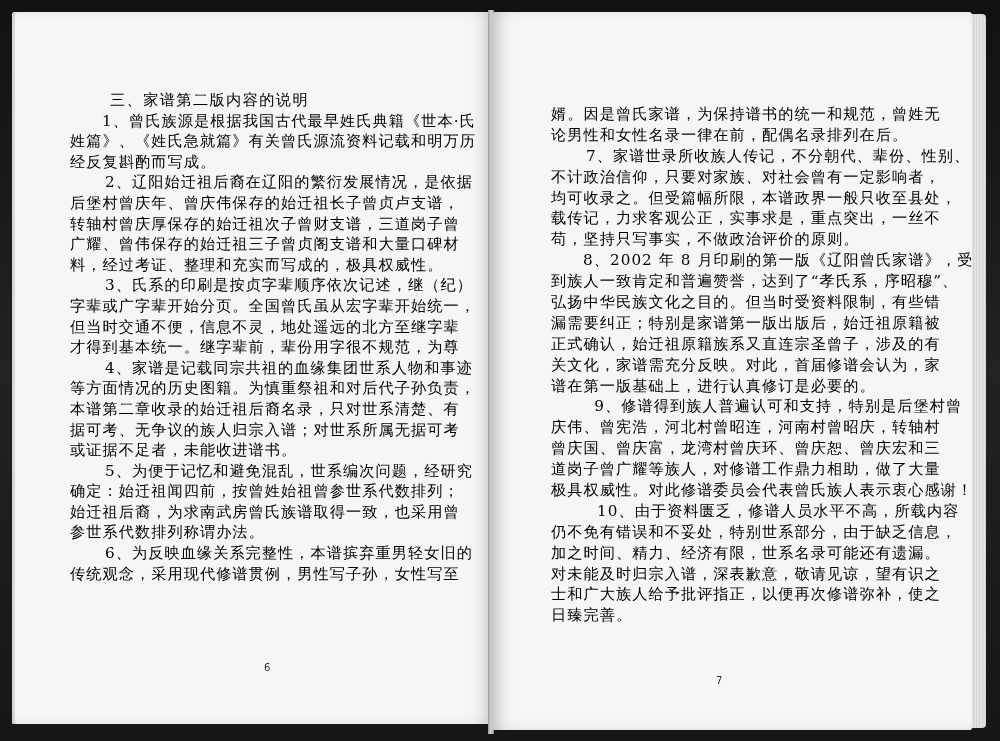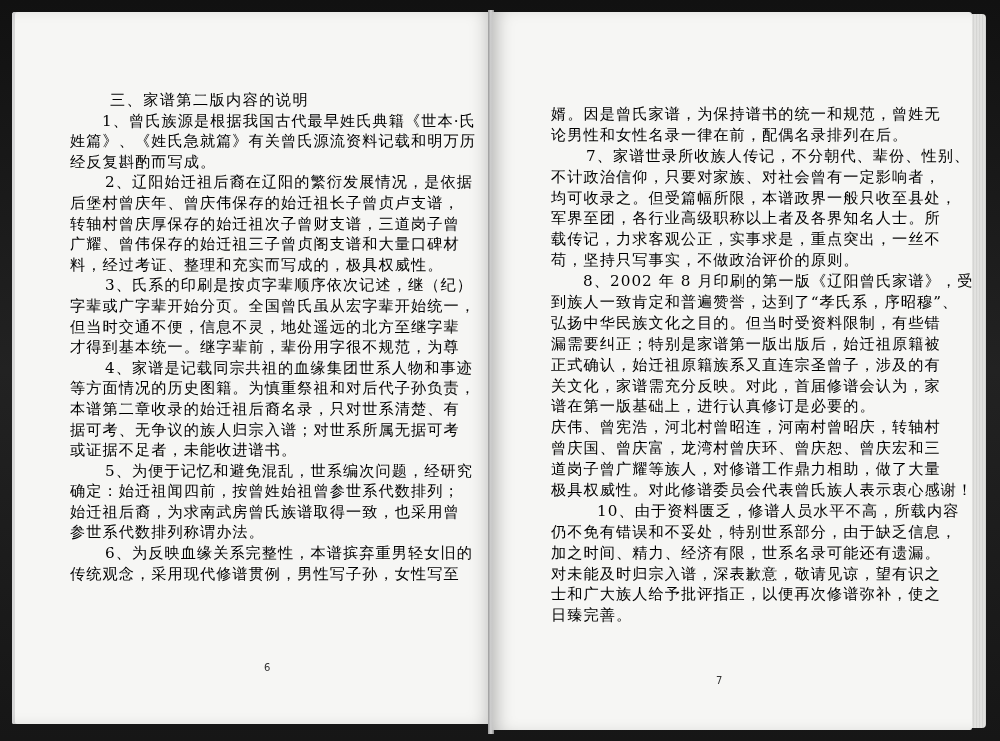--- a/index.html
+++ b/index.html
@@ -97,30 +97,30 @@
     </div>
 </div>
 
 <div class="text-block right-text">
   <div id="right-lines">
       <span class="line">婿。因是曾氏家谱，为保持谱书的统一和规范，曾姓无</span>
       <span class="line">论男性和女性名录一律在前，配偶名录排列在后。</span>
       <span class="line indent">7、家谱世录所收族人传记，不分朝代、辈份、性别、</span>
       <span class="line">不计政治信仰，只要对家族、对社会曾有一定影响者，</span>
       <span class="line">均可收录之。但受篇幅所限，本谱政界一般只收至县处，</span>
-      <span class="line">军界至团，各行业高级职称以上者及各界知名人士。所</span>
       <span class="line">载传记，力求客观公正，实事求是，重点突出，一丝不</span>
       <span class="line">苟，坚持只写事实，不做政治评价的原则。</span>
       <span class="line indent">8、2002 年 8 月印刷的第一版《辽阳曾氏家谱》，受</span>
       <span class="line">到族人一致肯定和普遍赞誉，达到了“孝氏系，序昭穆”、</span>
       <span class="line">弘扬中华民族文化之目的。但当时受资料限制，有些错</span>
       <span class="line">漏需要纠正；特别是家谱第一版出版后，始迁祖原籍被</span>
       <span class="line">正式确认，始迁祖原籍族系又直连宗圣曾子，涉及的有</span>
       <span class="line">关文化，家谱需充分反映。对此，首届修谱会认为，家</span>
       <span class="line">谱在第一版基础上，进行认真修订是必要的。</span>
+      <span class="line indent">9、修谱得到族人普遍认可和支持，特别是后堡村曾</span>
       <span class="line">庆伟、曾宪浩，河北村曾昭连，河南村曾昭庆，转轴村</span>
       <span class="line">曾庆国、曾庆富，龙湾村曾庆环、曾庆恕、曾庆宏和三</span>
       <span class="line">道岗子曾广耀等族人，对修谱工作鼎力相助，做了大量</span>
       <span class="line">极具权威性。对此修谱委员会代表曾氏族人表示衷心感谢！</span>
       <span class="line indent">10、由于资料匮乏，修谱人员水平不高，所载内容</span>
       <span class="line">仍不免有错误和不妥处，特别世系部分，由于缺乏信息，</span>
       <span class="line">加之时间、精力、经济有限，世系名录可能还有遗漏。</span>
       <span class="line">对未能及时归宗入谱，深表歉意，敬请见谅，望有识之</span>
       <span class="line">士和广大族人给予批评指正，以便再次修谱弥补，使之</span>
       <span class="line">日臻完善。</span>

